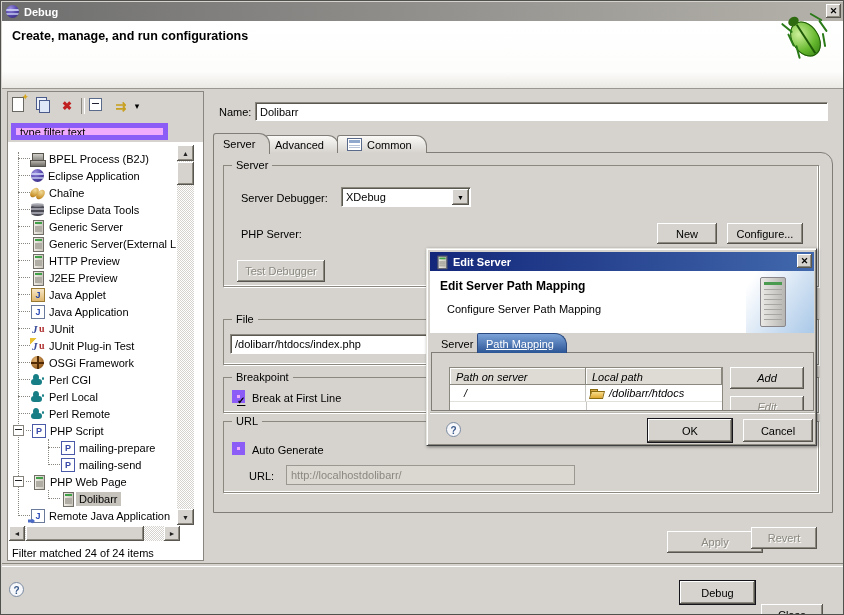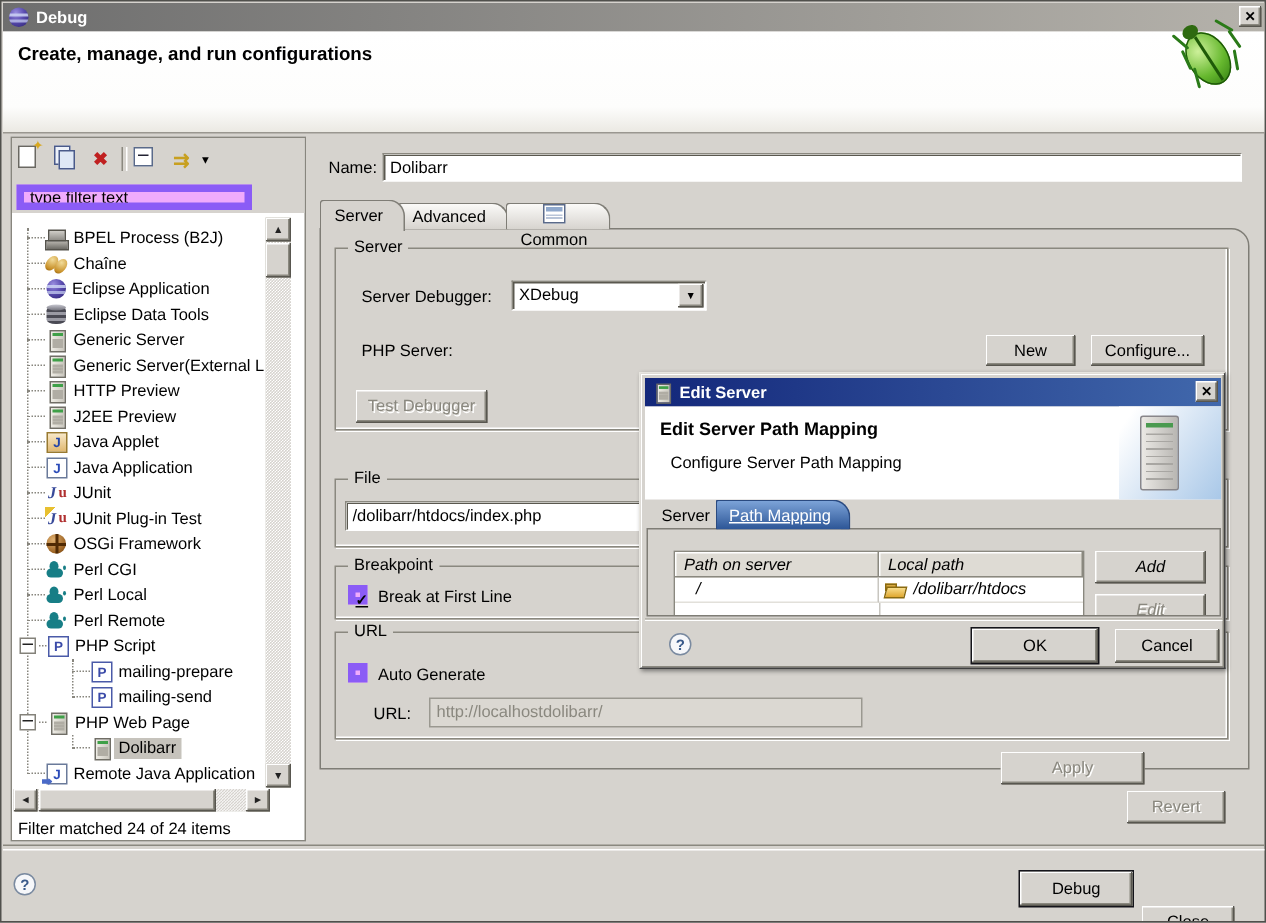--- a/index.html
+++ b/index.html
@@ -185,33 +185,33 @@
       <div class="guide" style="left:40px;top:297px;height:26px;"></div>
       <div class="guide" style="left:40px;top:348px;height:9px;"></div>
       <div id="tree-rows" style="position:absolute;left:0;top:8px;right:0;">
           <div class="tree-row lv0">
             <span class="stub"></span>
             <span class="ic16 ic-bpel"></span>
             <span class="lbl">BPEL Process (B2J)</span>
           </div>
           <div class="tree-row lv0">
             <span class="stub"></span>
-            <span class="ic16 ic-chain"></span>
-            <span class="lbl">Chaîne</span>
-          </div>
-          <div class="tree-row lv0">
-            <span class="stub"></span>
             <span class="ic16 ic-sphere sphere" style="width: 13px; height: 13px; margin: 1px;">
               <i style="top:4px"></i>
               <i style="top:8px;opacity:.7"></i>
             </span>
             <span class="lbl">Eclipse Application</span>
           </div>
           <div class="tree-row lv0">
             <span class="stub"></span>
+            <span class="ic16 ic-chain"></span>
+            <span class="lbl">Chaîne</span>
+          </div>
+          <div class="tree-row lv0">
+            <span class="stub"></span>
             <span class="ic16 ic-db"></span>
             <span class="lbl">Eclipse Data Tools</span>
           </div>
           <div class="tree-row lv0">
             <span class="stub"></span>
             <span class="ic16 ic-server"></span>
             <span class="lbl">Generic Server</span>
           </div>
           <div class="tree-row lv0">
             <span class="stub"></span>
@@ -343,21 +343,21 @@
   <div class="abs" style="left:218px;top:105px;">Name:</div>
   <input class="abs inset" style="left: 254px; top: 101px; width: 573px; height: 19px;" value="Dolibarr">
 
   <div class="abs" style="left:212px;top:132px;width:620px;height:20px;z-index:2;">
     <span class="tab active" style="left:0;">
         <span>Server</span>
       </span>
     <span class="tab" style="left:52px;">
         <span>Advanced</span>
       </span>
-    <span class="tab" style="left:124px;flex-direction:column;">
+    <span class="tab" style="left:124px;">
         <span class="ic-common"></span>
         <span>Common</span>
       </span>
   </div>
 
   <div class="abs" style="left:212px;top:151px;width:620px;height:361px;border:1px solid #7f7d76;border-radius:0 12px 0 0;box-sizing:border-box;"></div>
 
   <div class="abs group" style="left:222px;top:164px;width:596px;height:122px;">
     <span class="legend">Server</span>
   </div>
@@ -391,21 +391,21 @@
   <span class="abs" style="left:251px;top:391px;">Break at First Line</span>
 
   <div class="abs group" style="left:222px;top:420px;width:596px;height:72px;">
     <span class="legend">URL</span>
   </div>
   <span class="abs flat-inset" style="left:231px;top:441px;width:13px;height:13px;"></span>
   <span class="abs" style="left:251px;top:443px;">Auto Generate</span>
   <span class="abs" style="left:248px;top:469px;">URL:</span>
   <input class="abs" style="left: 285px; top: 464px; width: 289px; height: 20px; background: rgb(219, 216, 210); color: rgb(138, 136, 127); border: 1px solid rgb(154, 152, 144); box-sizing: border-box;" value="http://localhostdolibarr/">
 
-  <span class="abs btn raised disabled" style="left:666px;top:500px;width:96px;height:22px;">
+  <span class="abs btn raised disabled" style="left:666px;top:530px;width:96px;height:22px;">
       <span>Apply</span>
     </span>
   <span class="abs btn raised disabled" style="left:750px;top:526px;width:66px;height:22px;">
       <span>Revert</span>
     </span>
 
   <div class="abs" style="left:1px;top:562px;width:842px;height:2px;border-top:1px solid #8a887f;border-bottom:1px solid #fff;"></div>
   <span class="abs help-circle" style="left:8px;top:581px;"><span>?</span></span>
   <span class="abs btn raised btn-default" style="left:679px;top:580px;width:75px;height:23px;">
       <span>Debug</span>

